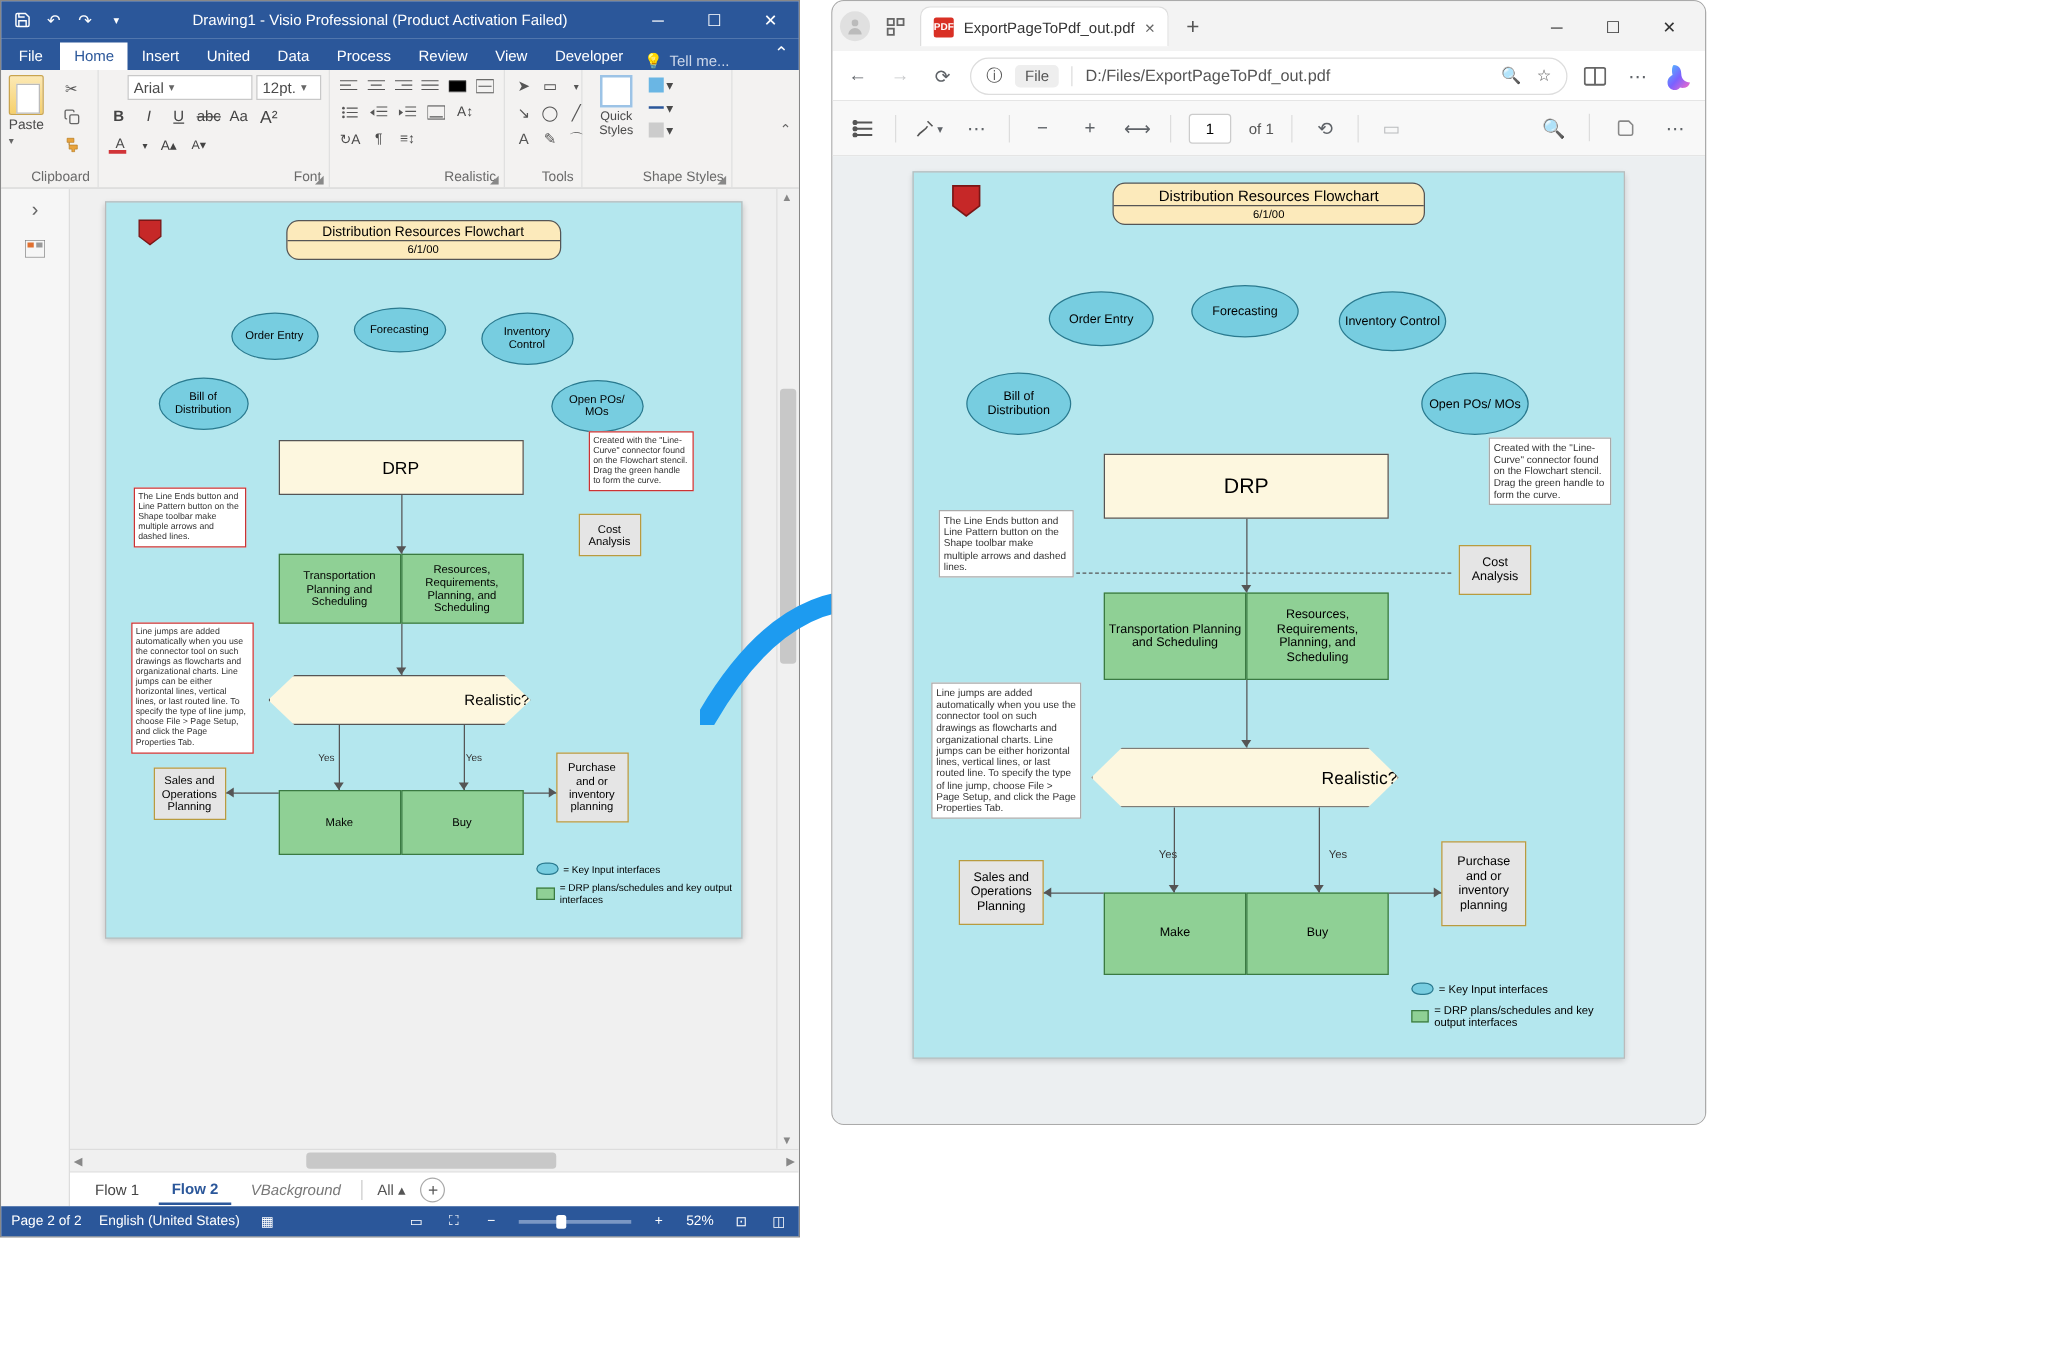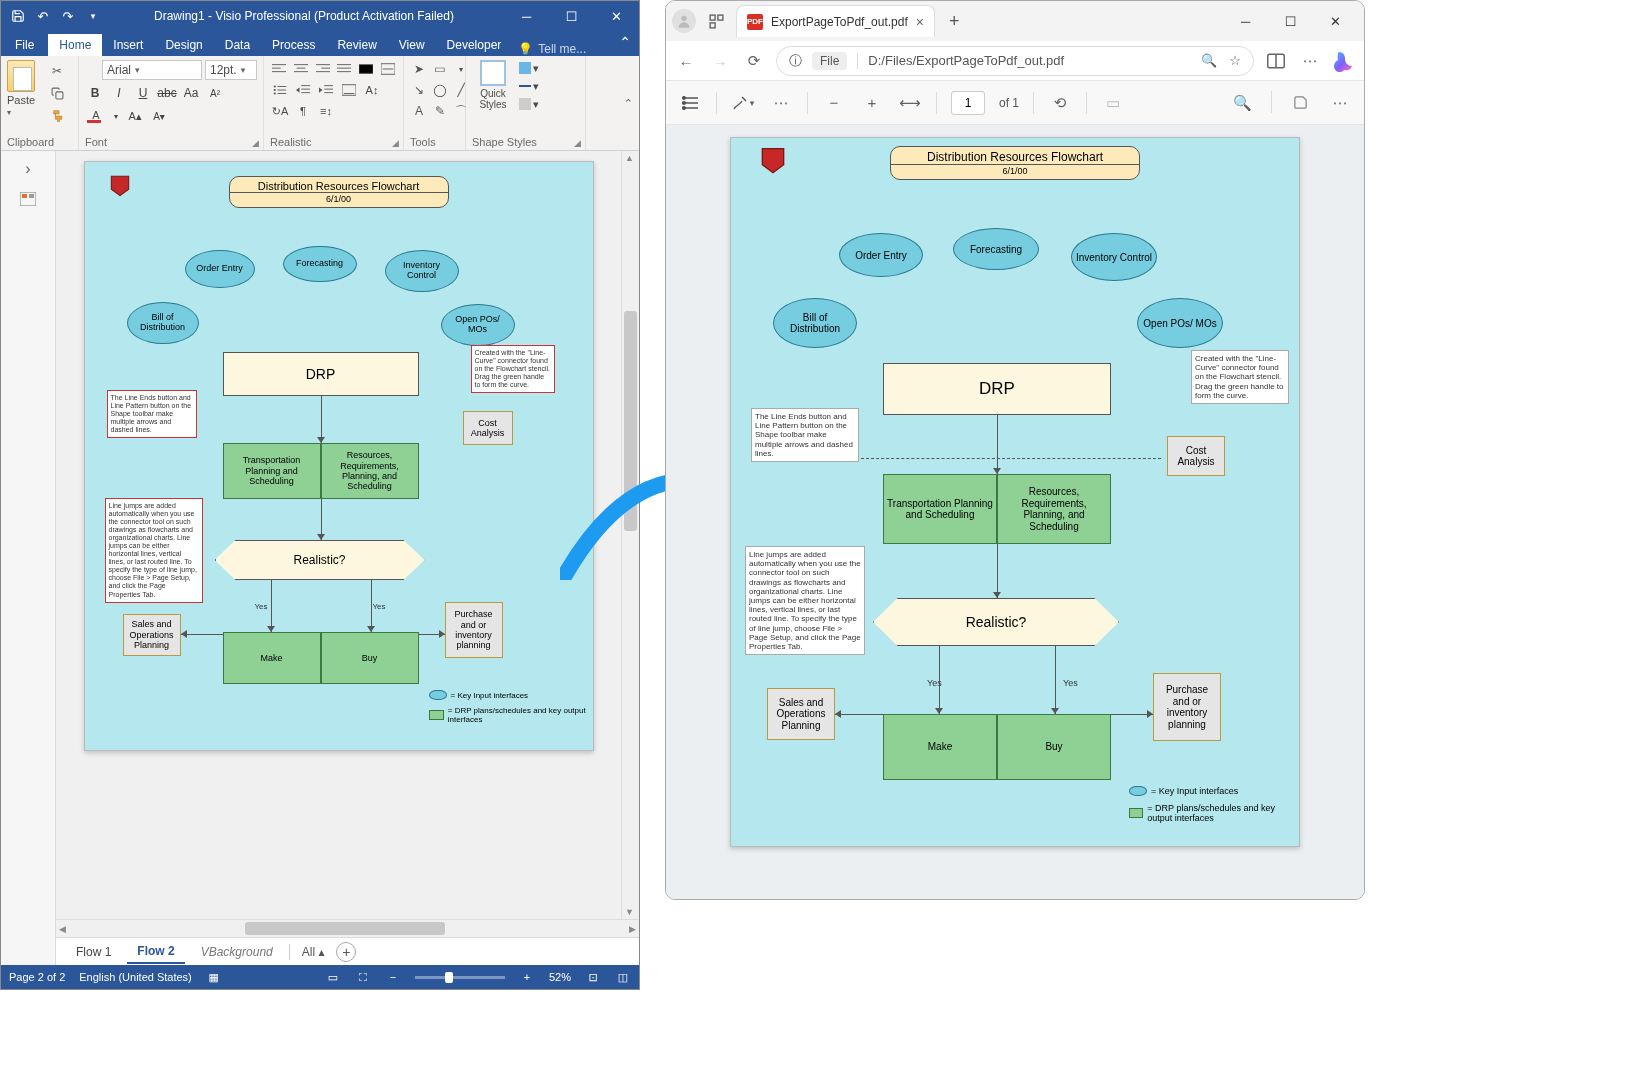--- a/index.html
+++ b/index.html
@@ -20,21 +20,21 @@
 .ribbon-tabs { height: 25px; background: #2b579a; display: flex; align-items: flex-end; font-size: 12px; color: #fff; position: relative; }
 .ribbon-tabs .file-tab { padding: 4px 14px; color: #fff; }
 .ribbon-tabs .tab { padding: 4px 11px; cursor: pointer; }
 .ribbon-tabs .tab.active { background: #fff; color: #2b579a; }
 .ribbon-tabs .tell { margin-left: 6px; display: flex; align-items: center; gap: 5px; color: #cdd8ea; }
 .ribbon-tabs .ribbon-close { position: absolute; right: 8px; top: 3px; color: #fff; font-size: 14px; }
 
 
 .ribbon { height: 95px; background: #f3f2f1; border-bottom: 1px solid #d0d0d0; display: flex; font-size: 11px; color: #4a4a4a; }
 .group { border-right: 1px solid #e0e0e0; display: flex; flex-direction: column; justify-content: space-between; padding: 4px 6px 2px; }
-.group-label { text-align: left; color: #6a6a6a; font-size: 11px; padding-top: 2px; position: relative; }
+.group-label { text-align: right; color: #6a6a6a; font-size: 11px; padding-top: 2px; position: relative; }
 .group-label .dlg { position: absolute; right: -2px; bottom: 0; font-size: 9px; color: #888; }
 .group-body { flex: 1; display: flex; align-items: flex-start; gap: 3px; }
 
 
 .paste-big { width: 38px; display: flex; flex-direction: column; align-items: flex-start; gap: 2px; }
 .paste-big .ic { width: 28px; height: 32px; background: linear-gradient(#fce9b5,#f6d06b); border: 1px solid #c9a44d; border-radius: 2px; position: relative; }
 .paste-big .ic::before { content:""; position:absolute; top:6px; left:5px; width:17px; height:22px; background:#fff; border:1px solid #bbb; }
 .mini-col { display: flex; flex-direction: column; gap: 4px; padding-top: 2px; }
 .mini-btn { width: 18px; height: 18px; display: flex; align-items: center; justify-content: center; color: #555; font-size: 12px; }
 
@@ -100,21 +100,21 @@
 .fc-title .t { padding:0 26px; border-bottom:1px solid #555; font-size:11px; }
 .fc-title .d { font-size:9px; padding-top:1px; }
 .flag { position:absolute; width:26px; height:26px; }
 .flag svg { width:100%; height:100%; }
 
 .ellipse { position:absolute; background:#77cde0; border:1px solid #2a7a8f; border-radius:50%; display:flex; align-items:center; justify-content:center; text-align:center; padding:3px; line-height:1.1; }
 .rect { position:absolute; border:1px solid #555; display:flex; align-items:center; justify-content:center; text-align:center; padding:3px; line-height:1.15; }
 .rect.cream { background:#fdf7df; }
 .rect.green { background:#8fd095; border-color:#3a7a42; }
 .rect.yellow { background:#e5e5e5; border-color:#b89b3f; }
-.hex { position:absolute; background:#fdf7df; border:1px solid #555; clip-path: polygon(10% 0, 90% 0, 100% 50%, 90% 100%, 10% 100%, 0 50%); display:flex; align-items:center; justify-content:center; font-size:12px; }
+.hex { position:absolute; background:#fdf7df; border:1px solid #555; clip-path: polygon(10% 0, 90% 0, 100% 50%, 90% 100%, 10% 100%, 0 50%); display:flex; align-items:center; justify-content:flex-end; font-size:12px; }
 .note { position:absolute; background:#fff; border:1px solid #c33; font-size:7px; padding:3px; line-height:1.15; color:#333; }
 .flow-line { position:absolute; background:#555; }
 .flow-line.h { height:1px; }
 .flow-line.v { width:1px; }
 .arrowhead { position:absolute; width:0; height:0; }
 .arrowhead.down { border-left:4px solid transparent; border-right:4px solid transparent; border-top:6px solid #555; }
 .arrowhead.right { border-top:4px solid transparent; border-bottom:4px solid transparent; border-left:6px solid #555; }
 .arrowhead.left { border-top:4px solid transparent; border-bottom:4px solid transparent; border-right:6px solid #555; }
 .yeslabel { position:absolute; font-size:8px; color:#333; }
 .legend { position:absolute; font-size:8px; display:flex; align-items:center; gap:4px; }
@@ -172,21 +172,21 @@
       <div class="win-btn">─</div>
       <div class="win-btn">☐</div>
       <div class="win-btn">✕</div>
     </div>
   </div>
 
   <div class="ribbon-tabs">
     <div class="file-tab">File</div>
     <div class="tab active">Home</div>
     <div class="tab">Insert</div>
-    <div class="tab">Design</div>
+    <div class="tab">United</div>
     <div class="tab">Data</div>
     <div class="tab">Process</div>
     <div class="tab">Review</div>
     <div class="tab">View</div>
     <div class="tab">Developer</div>
     <div class="tell">
       <span>💡</span>
       <span>Tell me...</span>
     </div>
     <div class="ribbon-close">⌃</div>
@@ -230,21 +230,21 @@
               <span>12pt.</span>
               <span class="dd">▾</span>
             </div>
         </div>
         <div class="font-row">
           <div class="fbtn b">B</div>
           <div class="fbtn i">I</div>
           <div class="fbtn u">U</div>
           <div class="fbtn s">abc</div>
           <div class="fbtn">Aa</div>
-          <div class="fbtn" style="font-size:10px;">A²</div>
+          <div class="fbtn" style="font-size:14px;">A²</div>
         </div>
         <div class="font-row">
           <div class="color-sw">A<div class="bar" style="background:#d13438;"></div></div>
           <div class="fbtn" style="font-size:8px;width:10px;">▾</div>
           <div class="fbtn" style="font-size:11px;">A▴</div>
           <div class="fbtn" style="font-size:10px;">A▾</div>
         </div>
       </div>
       <div class="group-label"><span>Font</span><span class="dlg">◢</span></div>
     </div>

